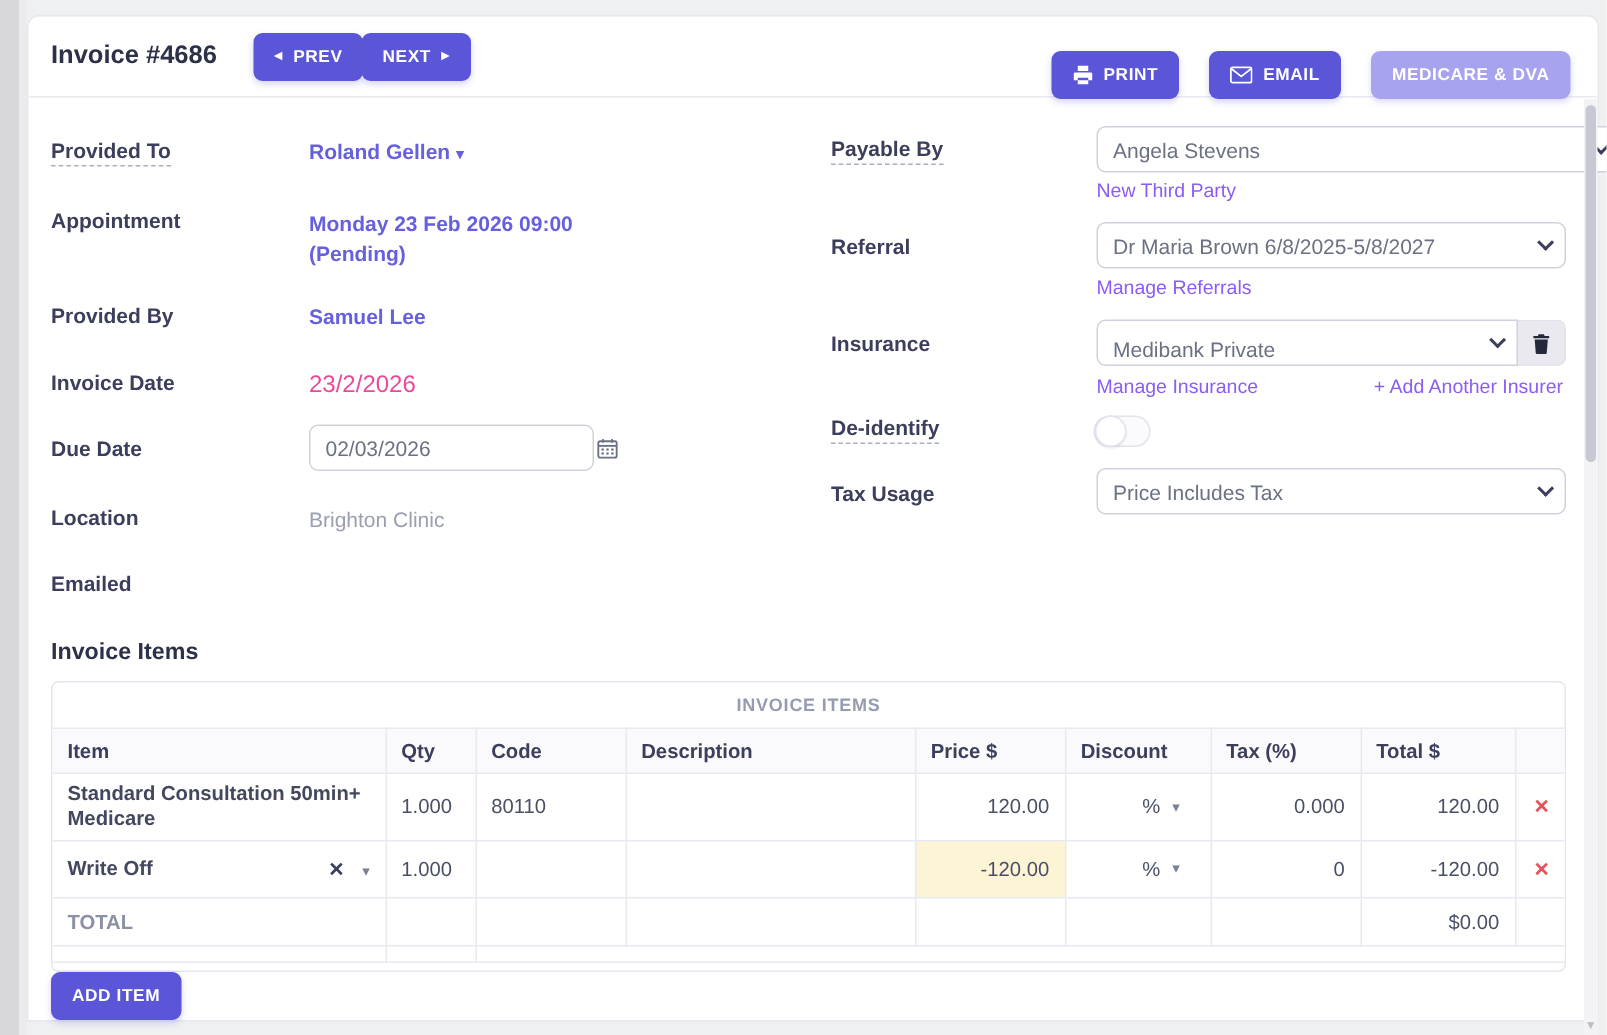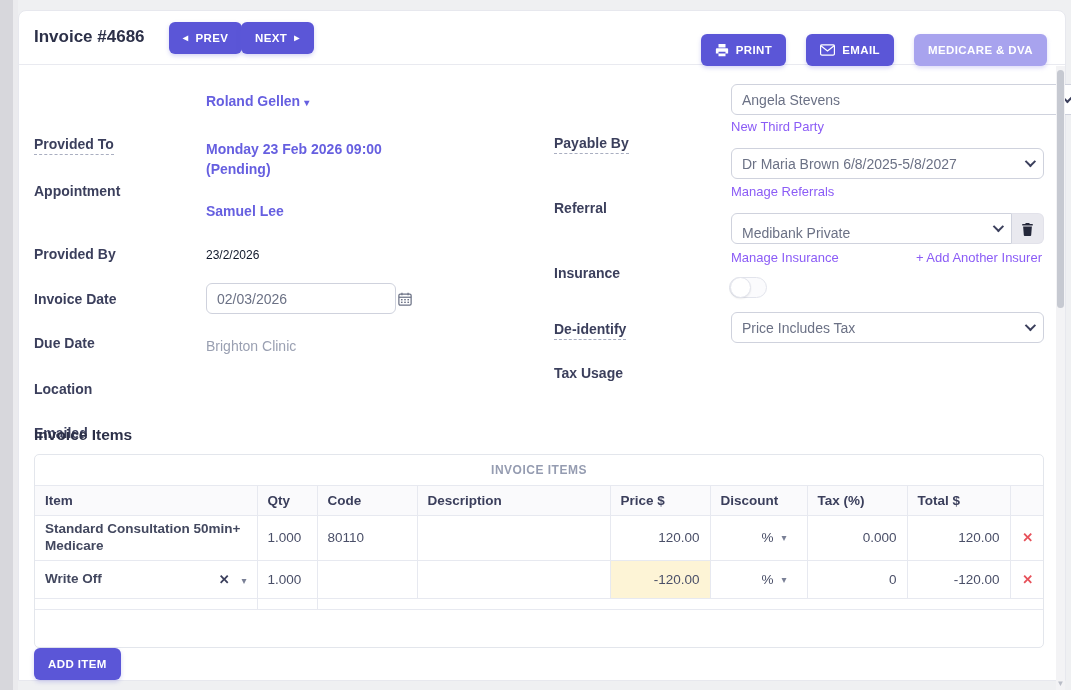--- a/index.html
+++ b/index.html
@@ -28,23 +28,23 @@
     letter-spacing:.4px; border:none; border-radius:6px; height:32px; padding:0 14px;
     cursor:pointer; box-shadow:0 2px 4px rgba(91,86,215,.25);
   }
   .btn .tri { font-size:10px; line-height:1; }
   .btn-prev { position:absolute; left:150px; top:11px; }
   .btn-next { position:absolute; left:222px; top:11px; }
   .hdr-right { position:absolute; right:18px; top:23px; display:flex; gap:20px;align-items:center; }
   .btn-light { background:#a8a3ee; box-shadow:0 2px 4px rgba(168,163,238,.4); }
 
   
-  .lbl { position:absolute; font-weight:700; font-size:14px; color:#3b3f5c;margin-top:44px; }
+  .lbl { position:absolute; font-weight:700; font-size:14px; color:#3b3f5c; }
   .lbl.dotted span { border-bottom:1px dashed #a9aec0; padding-bottom:2px; }
-  .val-muted { position:absolute; color:#0f172a; font-size:12px; }
+  .val-muted { position:absolute; color:#ec4899; font-size:16px; }
   .val-light { position:absolute; color:#9aa0b2; font-size:14px; }
   .plink { color:#665fe0; font-weight:700; font-size:14px; text-decoration:none; cursor:pointer; }
   .slink { color:#8b5cf6; font-size:13px; text-decoration:none; cursor:pointer; }
   .caret { color:#665fe0; font-size:10px; margin-left:4px; }
 
   .dd-input {
     position:absolute; left:187px; top:272px; width:190px; height:31px;
     border:1px solid #cfd2dd; border-radius:6px; display:flex; align-items:center;
     padding:0 10px; color:#6b7185; font-size:14px; background:#fff;
   }
@@ -335,20 +335,31 @@
         <td>
           <div class="pct">
             <span>%</span>
             <span class="cv">▾</span>
           </div>
         </td>
         <td class="num">0</td>
         <td class="num">-120.00</td>
         <td class="del">✕</td>
       </tr>
+      <tr class="rowT">
+        <td class="total-lbl">TOTAL</td>
+        <td></td>
+            <td></td>
+            <td></td>
+            <td></td>
+            <td></td>
+            <td></td>
+        <td class="num">$0.00</td>
+        <td></td>
+      </tr>
       <tr class="rowStub">
         <td></td>
             <td></td>
             <td class="noline"></td>
             <td class="noline"></td>
             <td class="noline"></td>
             <td class="noline"></td>
             <td class="noline"></td>
             <td class="noline"></td>
             <td class="noline"></td>

